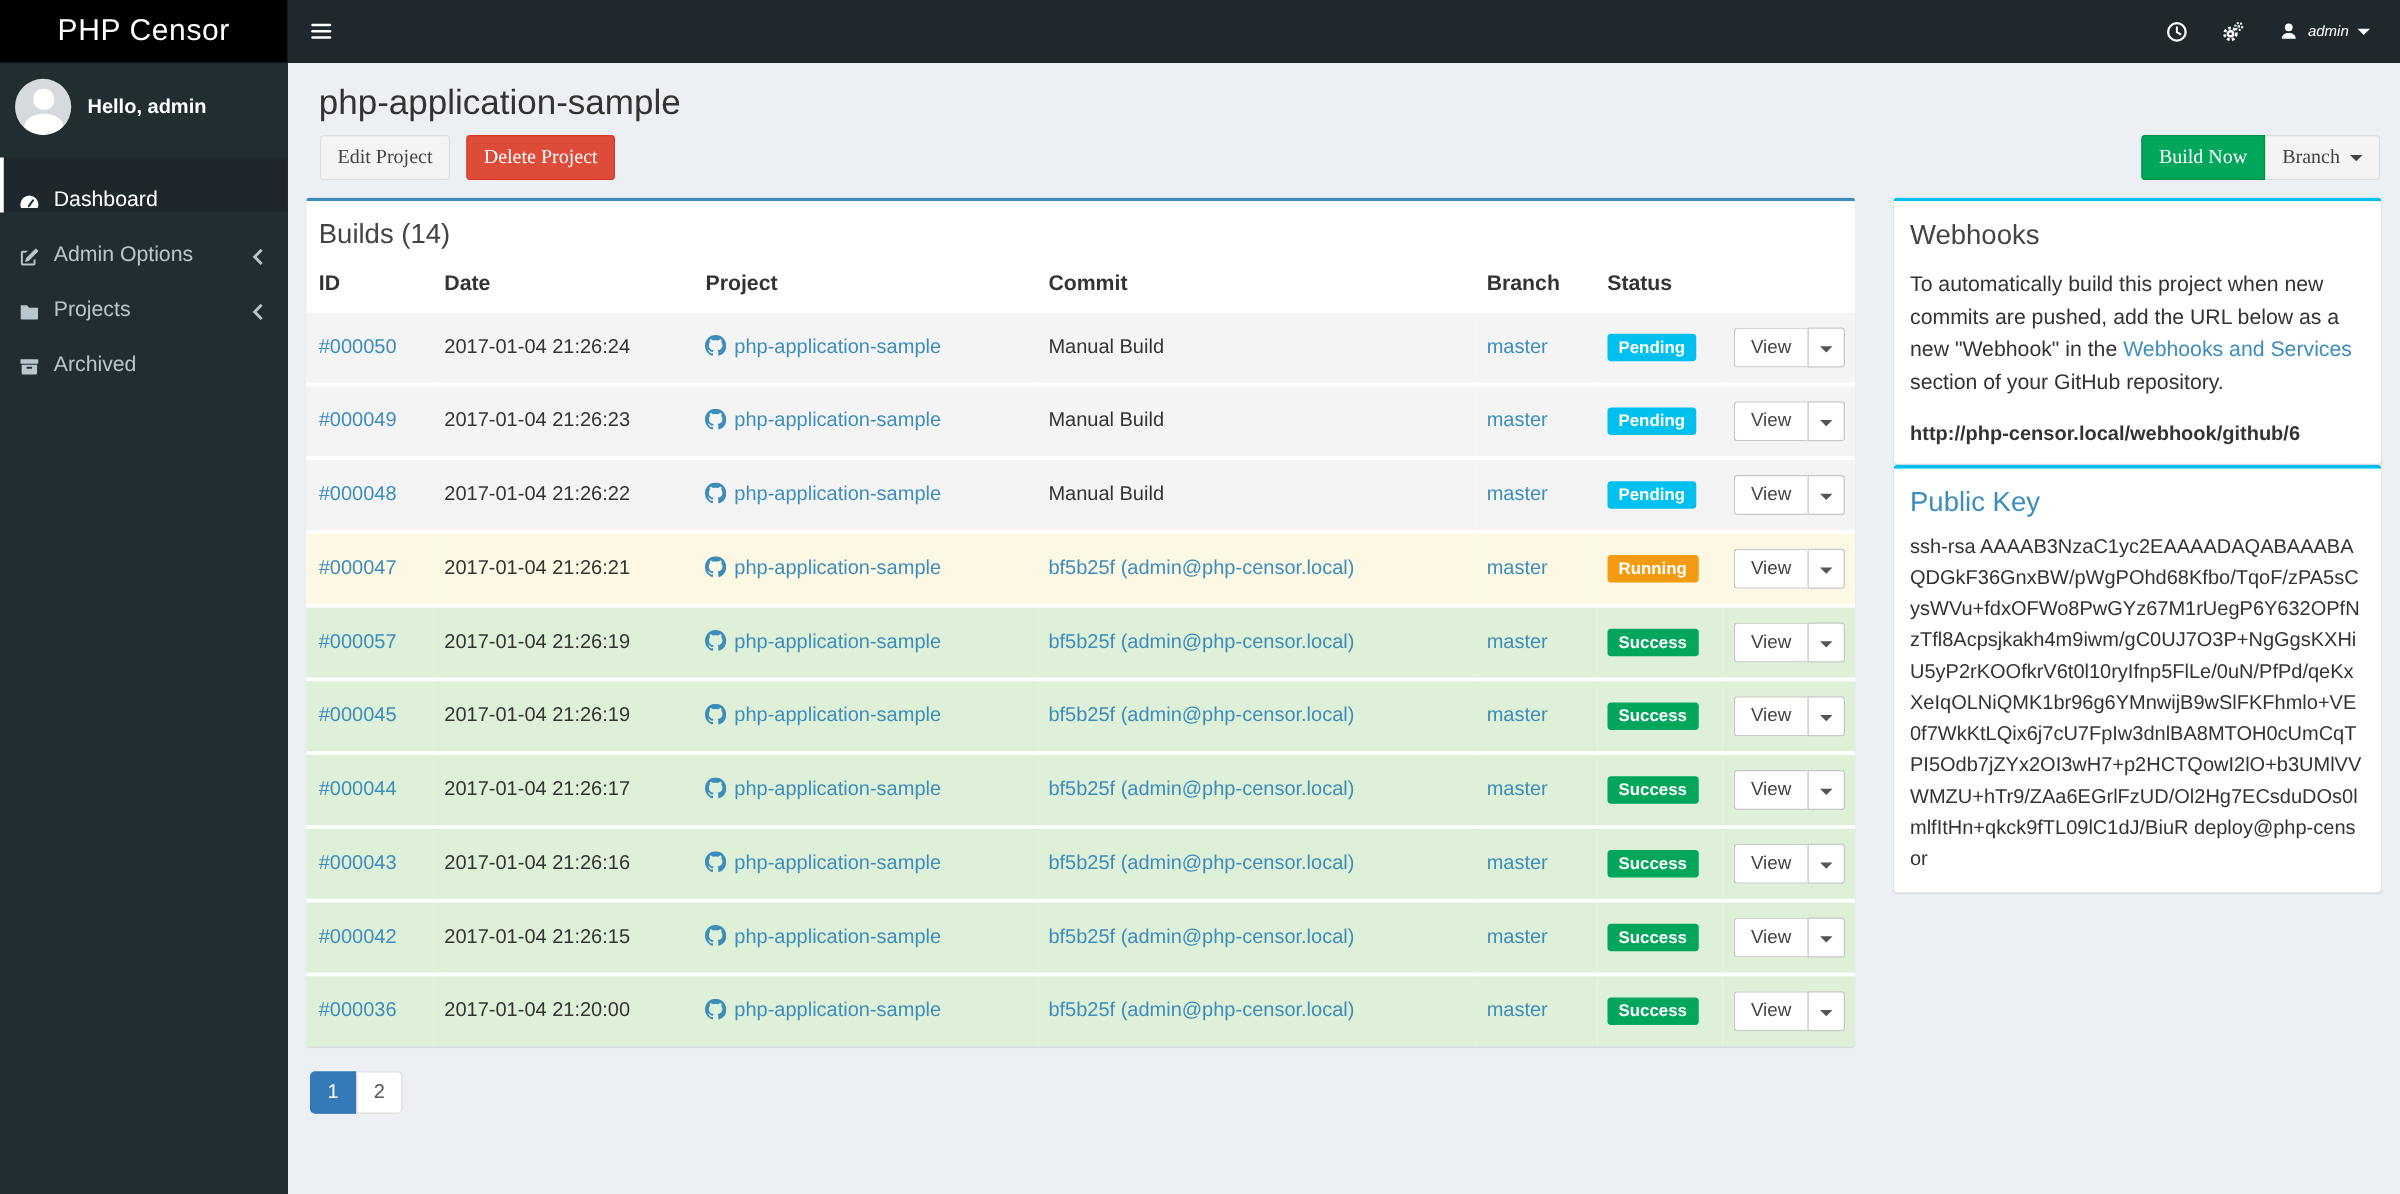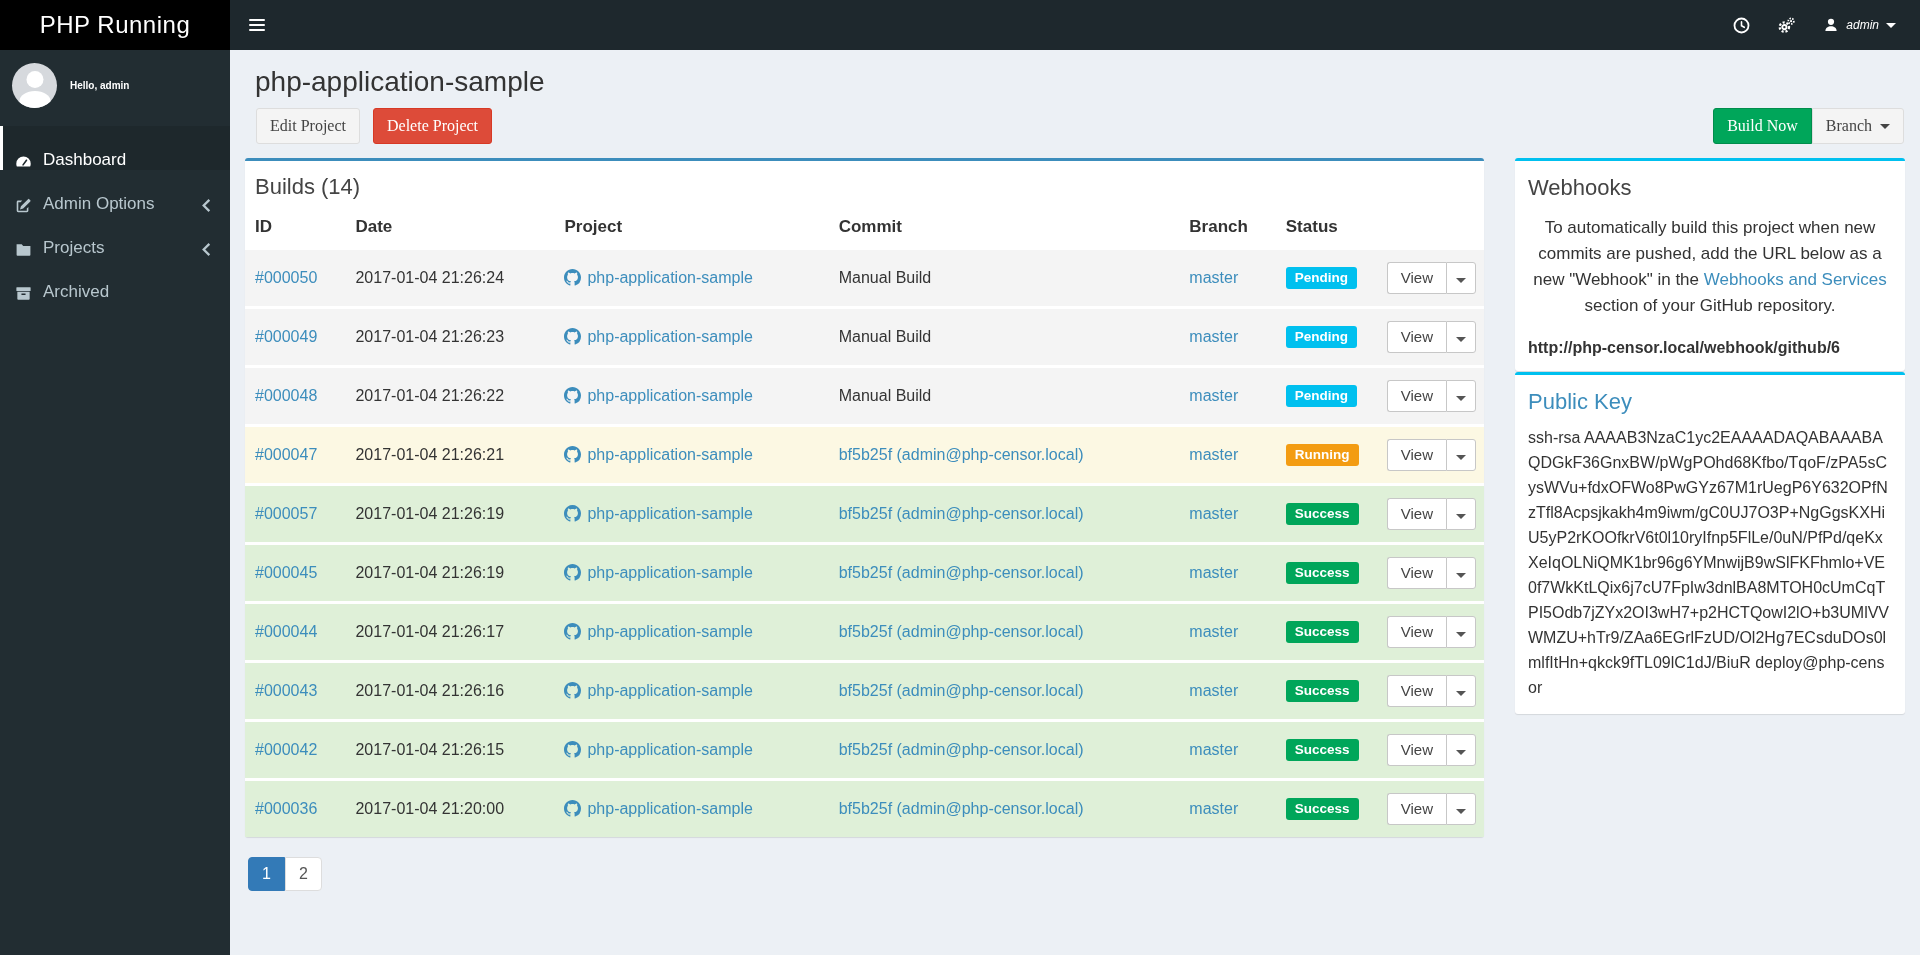--- a/index.html
+++ b/index.html
@@ -28,21 +28,21 @@
            border-right:5px solid transparent; border-top:5px solid #fff; }
 
   
   .main-sidebar { position:fixed; top:50px; left:0; bottom:0; width:230px; background:#222d32; z-index:15; }
   .user-panel { display:flex; align-items:center; gap:13px; padding:13px 12px; }
   .avatar { width:45px; height:45px; border-radius:50%; background:#d6d9dd; position:relative; overflow:hidden; flex:0 0 45px; }
   .avatar::before { content:""; position:absolute; top:8px; left:50%; transform:translateX(-50%);
                     width:17px; height:17px; border-radius:50%; background:#fff; }
   .avatar::after { content:""; position:absolute; top:28px; left:50%; transform:translateX(-50%);
                    width:31px; height:20px; border-radius:50% 50% 0 0; background:#fff; }
-  .greeting { color:#fff; font-weight:bold; font-size:10px; }
+  .greeting { color:#fff; font-weight:bold; font-size:16px; }
   .sidebar-menu { list-style:none; margin:5px 0 0; padding:0; }
   .sidebar-menu li { display:flex; align-items:flex-end; gap:11px; height:44px; padding:0 15px;
                      color:#b8c7ce; font-size:17px; cursor:pointer; }
   .sidebar-menu li svg { width:17px; height:17px; flex:0 0 17px; }
   .sidebar-menu li.active { background:#1e282c; color:#fff; border-left:3px solid #fff; padding-left:12px; }
   .submenu-chevron { margin-left:auto; width:12px; height:12px; }
 
   
   .content-wrapper { margin-left:230px; padding:50px 15px 0; }
   .page-title { margin:16px 10px 10px; font-size:28px; font-weight:500; color:#333; }
@@ -90,37 +90,37 @@
   
   .pagination { display:inline-flex; list-style:none; margin:19px 0 0 3px; padding:0; }
   .pagination li a { display:block; padding:7px 13px; font-size:16px; border:1px solid #ddd;
                      background:#fff; color:#555; }
   .pagination li:first-child a { border-radius:4px 0 0 4px; }
   .pagination li:last-child a { border-radius:0 4px 4px 0; }
   .pagination li.active a { background:#337ab7; border-color:#337ab7; color:#fff; }
 
   
   .box-side .box-header { padding:14px 13px 4px; }
-  .box-side p { font-size:17px; line-height:26px; margin:10px 0 0; color:#333;text-align:center; }
+  .box-side p { font-size:17px; line-height:26px; margin:10px 0 0; color:#333; }
   .box-side .wh-link { color:#3c8dbc; }
   .webhook-url { font-weight:bold; font-size:16px; margin-top:20px; }
   .pk-title { color:#3c8dbc; }
   .pk-key { font-size:16px; line-height:25px; word-break:break-all; margin-top:6px; }
 </style>
 </head>
 <body>
 
 <svg width="0" height="0" style="position:absolute">
   <defs>
     <path id="gh-mark" d="M8 0C3.58 0 0 3.58 0 8c0 3.54 2.29 6.53 5.47 7.59.4.07.55-.17.55-.38 0-.19-.01-.82-.01-1.49-2.01.37-2.53-.49-2.69-.94-.09-.23-.48-.94-.82-1.13-.28-.15-.68-.52-.01-.53.63-.01 1.08.58 1.23.82.72 1.21 1.87.87 2.33.66.07-.52.28-.87.51-1.07-1.78-.2-3.64-.89-3.64-3.95 0-.87.31-1.59.82-2.15-.08-.2-.36-1.02.08-2.12 0 0 .67-.21 2.2.82.64-.18 1.32-.27 2-.27.68 0 1.36.09 2 .27 1.53-1.04 2.2-.82 2.2-.82.44 1.1.16 1.92.08 2.12.51.56.82 1.27.82 2.15 0 3.07-1.87 3.75-3.65 3.95.29.25.54.73.54 1.48 0 1.07-.01 1.93-.01 2.2 0 .21.15.46.55.38A8.012 8.012 0 0 0 16 8c0-4.42-3.58-8-8-8z"></path>
   </defs>
 </svg>
 
 <header class="main-header">
-  <div class="logo">PHP Running</div>
+  <div class="logo">PHP Censor</div>
   <nav class="navbar">
     <div class="sidebar-toggle">
       <div class="hamburger">
           <span></span>
           <span></span>
           <span></span>
         </div>
     </div>
     <div class="navbar-right">
       <div class="nav-icon-link">

